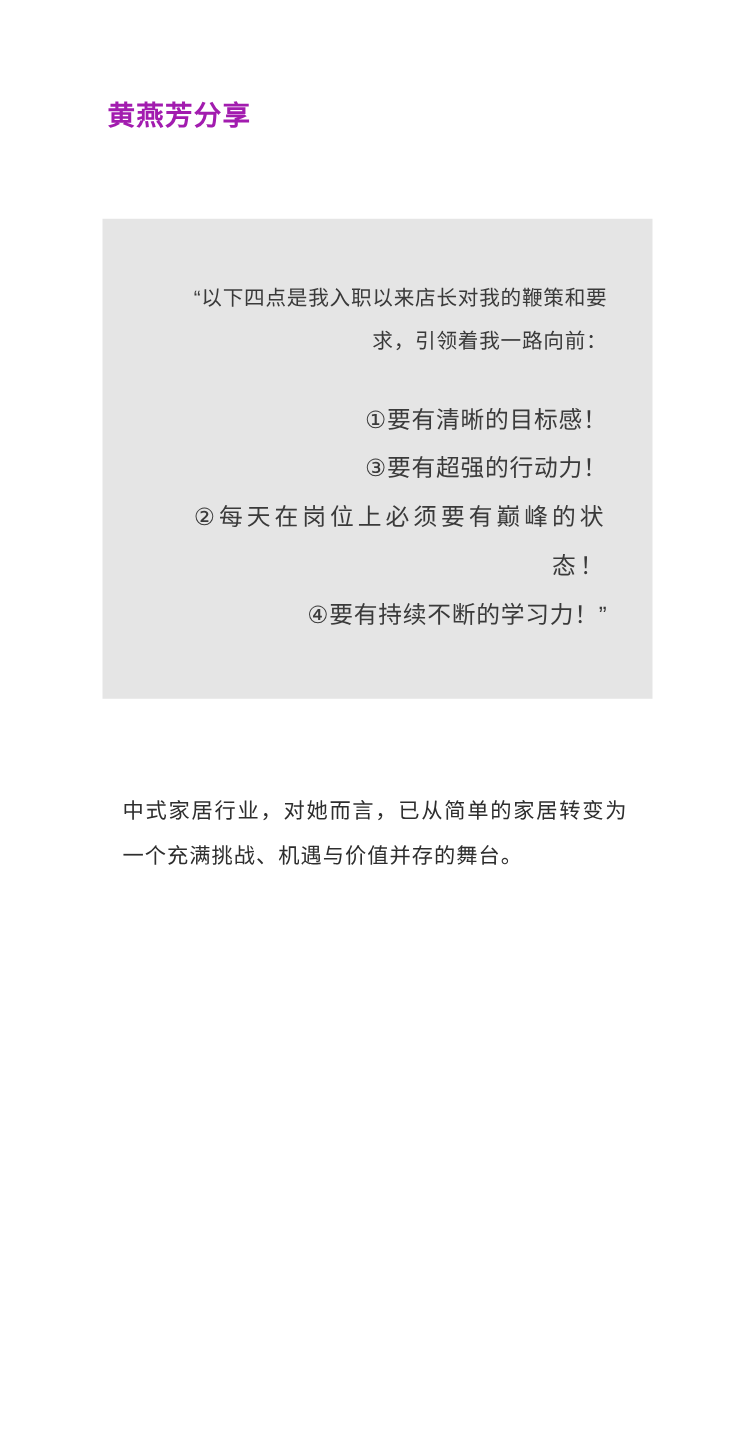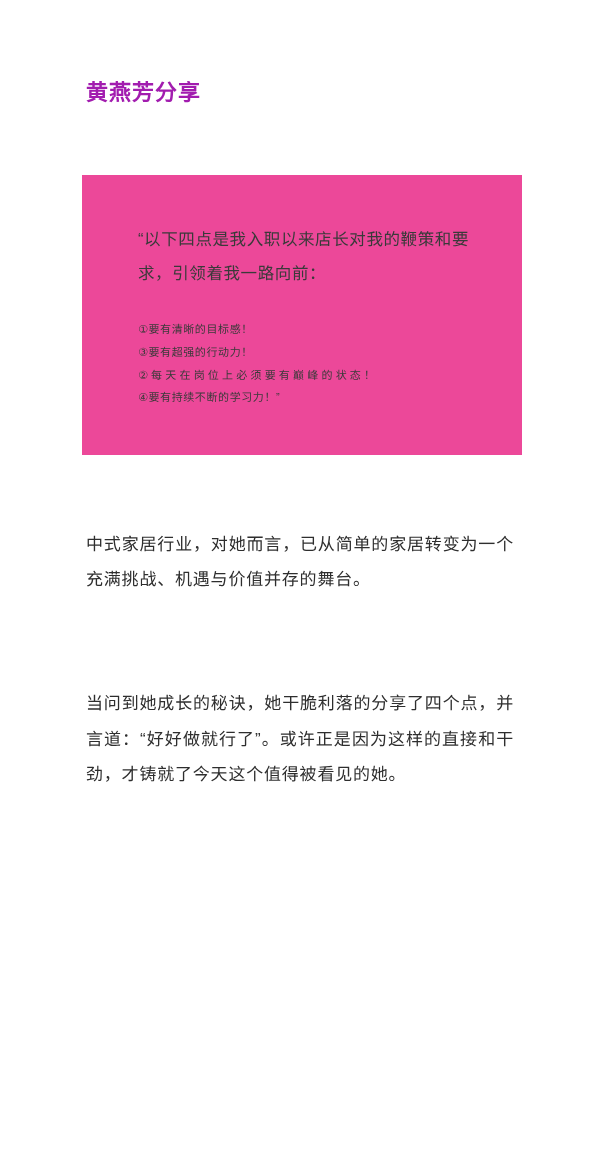--- a/index.html
+++ b/index.html
@@ -39,59 +39,60 @@
     font-size: 16px;
     font-weight: 500;
     letter-spacing: 2.2px;
     color: #c07a1e;
     line-height: 1.4;
   }
 
   
   .quote-card {
     margin-top: 66px;
-    background: #ec4899;
+    background: #e5e5e5;
     box-sizing: border-box;
     padding: 48px 36px 46px 56px;
     width: 440px;
     margin-left: -4px;
+    text-align: right;
   }
   .quote-p {
     margin: 0;
     font-size: 16.5px;
     line-height: 2.05;
     color: #3a3a3a;
     letter-spacing: 0.6px;
   }
   .quote-p.lead {
     text-indent: 0;
   }
   .quote-gap {
     height: 28px;
   }
   .quote-list-line {
     margin: 0;
-    font-size: 11px;
+    font-size: 19px;
     line-height: 2.05;
     color: #3a3a3a;
     letter-spacing: 0.6px;
   }
   .spaced {
     letter-spacing: 3.2px;
   }
 
   
   .body-block {
     margin-top: 72px;
   }
   .body-block.second {
     margin-top: 88px;
   }
   .body-p {
-    margin: 0;
+    margin: 12px;
     font-size: 17px;
     line-height: 2.1;
     color: #2e2e2e;
     letter-spacing: 0.8px;
     text-align: justify;
     text-justify: inter-ideograph;
   }
   .bottom-spacer {
     height: 70px;
   }
@@ -111,18 +112,15 @@
     <p class="quote-list-line">①要有清晰的目标感！</p>
     <p class="quote-list-line">③要有超强的行动力！</p>
     <p class="quote-list-line spaced">②每天在岗位上必须要有巅峰的状态！</p>
     <p class="quote-list-line">④要有持续不断的学习力！”</p>
   </div>
 
   <div class="body-block">
     <p class="body-p">中式家居行业，对她而言，已从简单的家居转变为一个充满挑战、机遇与价值并存的舞台。</p>
   </div>
 
-  <div class="body-block second">
-    <p class="body-p">当问到她成长的秘诀，她干脆利落的分享了四个点，并言道：“好好做就行了”。或许正是因为这样的直接和干劲，才铸就了今天这个值得被看见的她。</p>
-  </div>
 
   <div class="bottom-spacer"></div>
 </div>
 
 </body></html>

